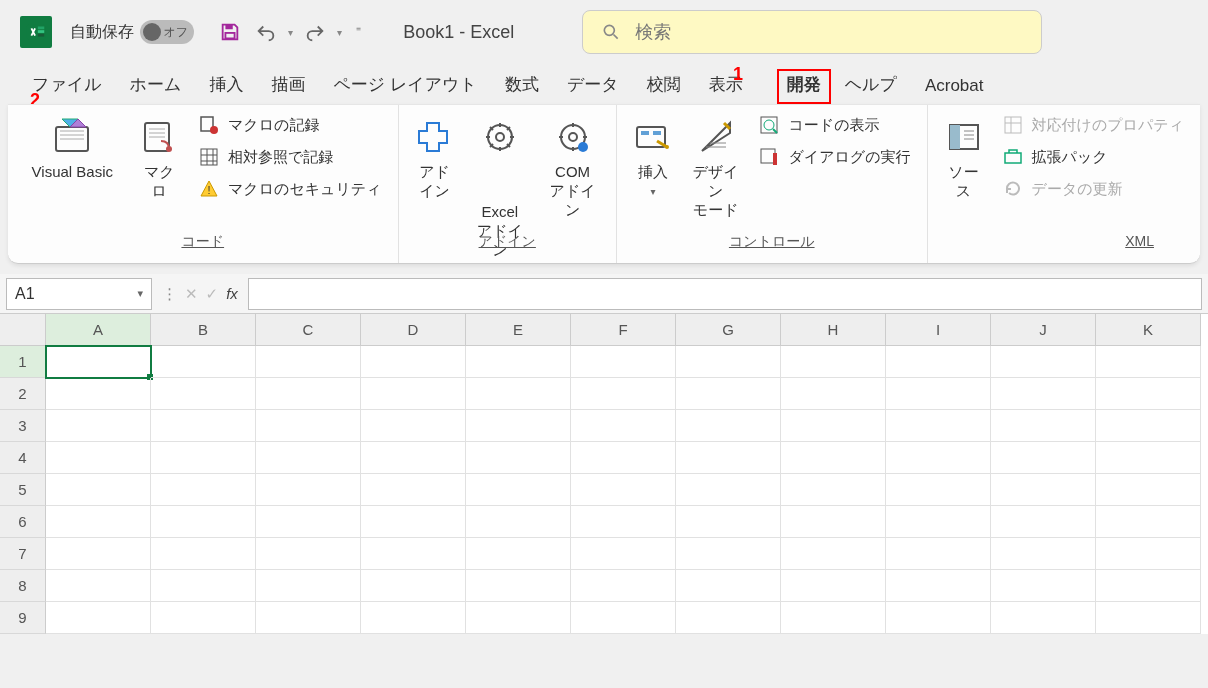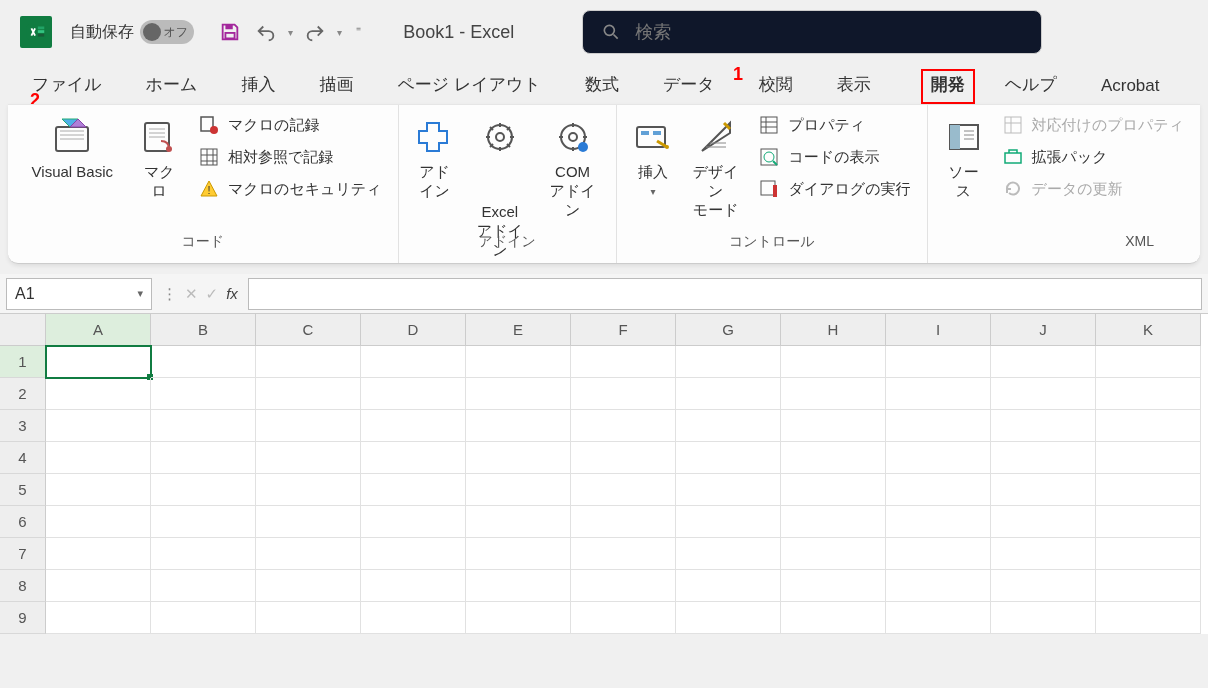--- a/index.html
+++ b/index.html
@@ -40,39 +40,39 @@
   .toggle::before {
     content:""; position:absolute; left:3px; top:3px;
     width:18px; height:18px; border-radius:50%; background:#666;
   }
   .qat { display:flex; align-items:center; gap:8px; margin-left:14px; }
   .qat .btn { width:28px; height:28px; display:flex; align-items:center; justify-content:center; border-radius:4px; }
   .doc-title { margin-left:28px; font-size:18px; color:#444; }
   .search {
     margin-left:60px;
     width:460px; height:44px;
-    background:#0f172a;
+    background:#fef9c3;
     border:1px solid #ccc;
     border-radius:8px;
     display:flex; align-items:center; gap:14px;
     padding:0 18px;
     color:#777; font-size:18px;
   }
 
   
   .annot {
     position:absolute; color:#f00; font-weight:bold; font-size:18px; pointer-events:none;
   }
   .annot-box {
     position:absolute; border:2px solid #f00; pointer-events:none;
   }
 
   
   .tabs {
-    height:40px; display:flex; align-items:flex-end; gap:16px; padding:0 10px 0 18px;
+    height:40px; display:flex; align-items:flex-end; gap:0px; padding:0 10px 0 18px;
     font-size:17px; color:#333; position:relative;text-align:right;
   }
   .tab { padding:4px 14px 8px 14px; cursor:pointer; }
   .tab.active { font-weight:600;margin-left:20px; }
   .tab-highlight {
     border:2px solid #f00;
     padding:2px 8px 6px 8px;
   }
 
   
@@ -87,21 +87,21 @@
     margin:0 8px;
     box-shadow:0 2px 4px rgba(0,0,0,0.08);
   }
   .group {
     display:flex; flex-direction:column; align-items:center; justify-content:flex-start;
     border-right:1px solid #e2e2e2;
     padding:6px 10px 4px 10px;
   }
   .group:last-child { border-right:none; }
   .group-body { display:flex; gap:6px; height:120px; align-items:flex-start; }
-  .group-label { font-size:14px; color:#555; margin-top:2px; }
+  .group-label { font-size:14px; color:#555; margin-top:2px;text-decoration:underline; }
   .big-btn {
     display:flex; flex-direction:column; align-items:center; justify-content:flex-start;
     width:auto; padding:4px 4px; gap:4px; cursor:pointer; border-radius:4px;
     text-align:center; font-size:15px; line-height:1.25;
   }
   .big-btn .ico { width:44px; height:44px; display:flex; align-items:center; justify-content:center; }
   .stack { display:flex; flex-direction:column; gap:4px; }
   .small-btn {
     display:flex; align-items:center; gap:8px; padding:3px 6px; cursor:pointer; border-radius:4px;
     font-size:15px; white-space:nowrap;
@@ -345,29 +345,20 @@
             <svg width="36" height="36" viewBox="0 0 36 36">
               <path d="M4 32 L32 4 L32 14 L4 32 Z" fill="none" stroke="#555" stroke-width="2"></path>
               <path d="M8 28 h20 M12 24 h16" stroke="#888"></path>
               <path d="M26 4 l6 6" stroke="#c90" stroke-width="3"></path>
             </svg>
           </div>
         <span style="white-space:pre-line;">デザイン
 モード</span>
       </div>
       <div class="stack">
-        <div class="small-btn">
-          <div class="ico">
-              <svg width="20" height="20" viewBox="0 0 20 20">
-                <rect x="2" y="2" width="16" height="16" fill="none" stroke="#555"></rect>
-                <path d="M2 7 h16 M2 12 h16 M7 2 v16" stroke="#555"></path>
-              </svg>
-            </div>
-          <span>プロパティ</span>
-        </div>
         <div class="small-btn">
           <div class="ico">
               <svg width="20" height="20" viewBox="0 0 20 20">
                 <rect x="2" y="2" width="16" height="16" fill="none" stroke="#555"></rect>
                 <circle cx="10" cy="10" r="5" fill="none" stroke="#1a7"></circle>
                 <line x1="14" y1="14" x2="18" y2="18" stroke="#1a7" stroke-width="2"></line>
               </svg>
             </div>
           <span>コードの表示</span>
         </div>

